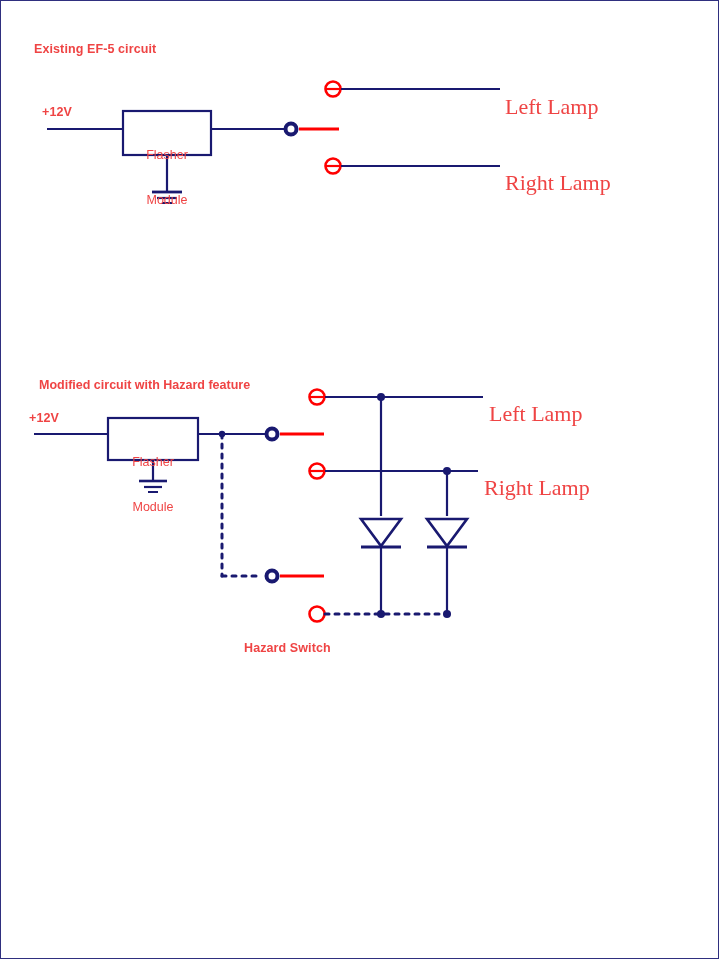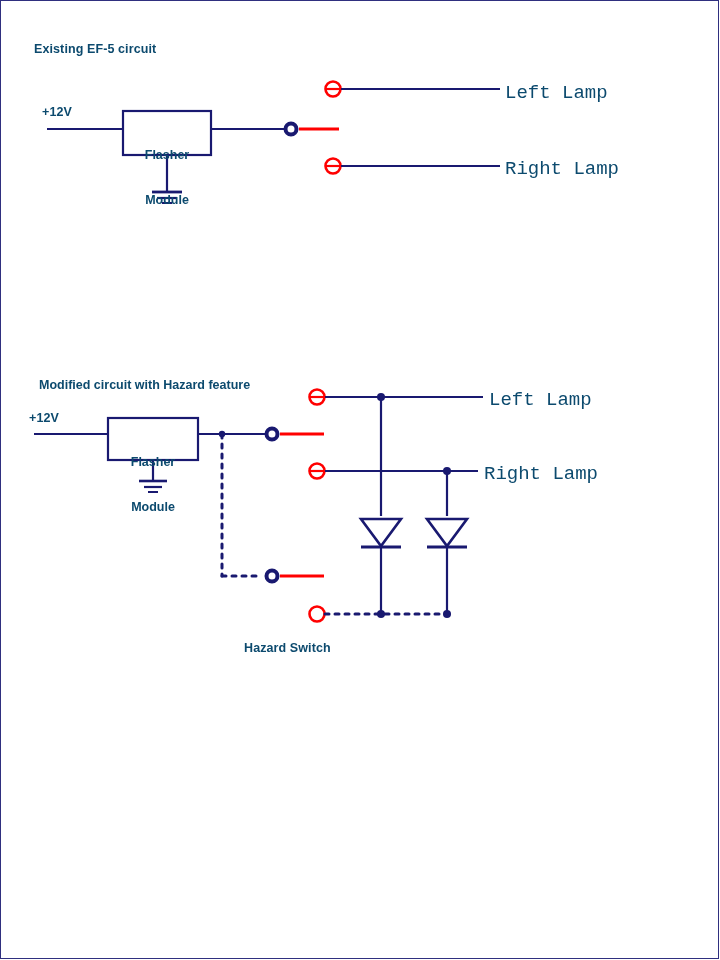--- a/index.html
+++ b/index.html
@@ -28,40 +28,41 @@
   }
   svg.diagram {
     position: absolute;
     left: 0;
     top: 0;
     width: 720px;
     height: 960px;
   }
   .lbl {
     position: absolute;
-    color: #0c4a6e;
+    color: #ef4444;
     white-space: pre;
   }
   .lbl-bold {
     font-weight: bold;
     font-size: 12.5px;
     letter-spacing: 0.1px;
   }
   .lbl-serif {
-    font-family: Liberation Mono, monospace;
-    font-size: 19px;
+    font-family: Liberation Serif, serif;
+    font-size: 22px;
+    margin-top: 12px;
   }
   .lbl-mod {
     font-weight: bold;
     font-size: 12.5px;
     line-height: 15px;
     margin-left: 14px;
   }
   .lbl-box {
-    font-weight: bold;
+    font-weight: normal;
     font-size: 12.5px;
     line-height: 15px;
     text-align: center;
     width: 92px;
   }
 </style>
 </head>
 <body>
 
 <div id="page">

